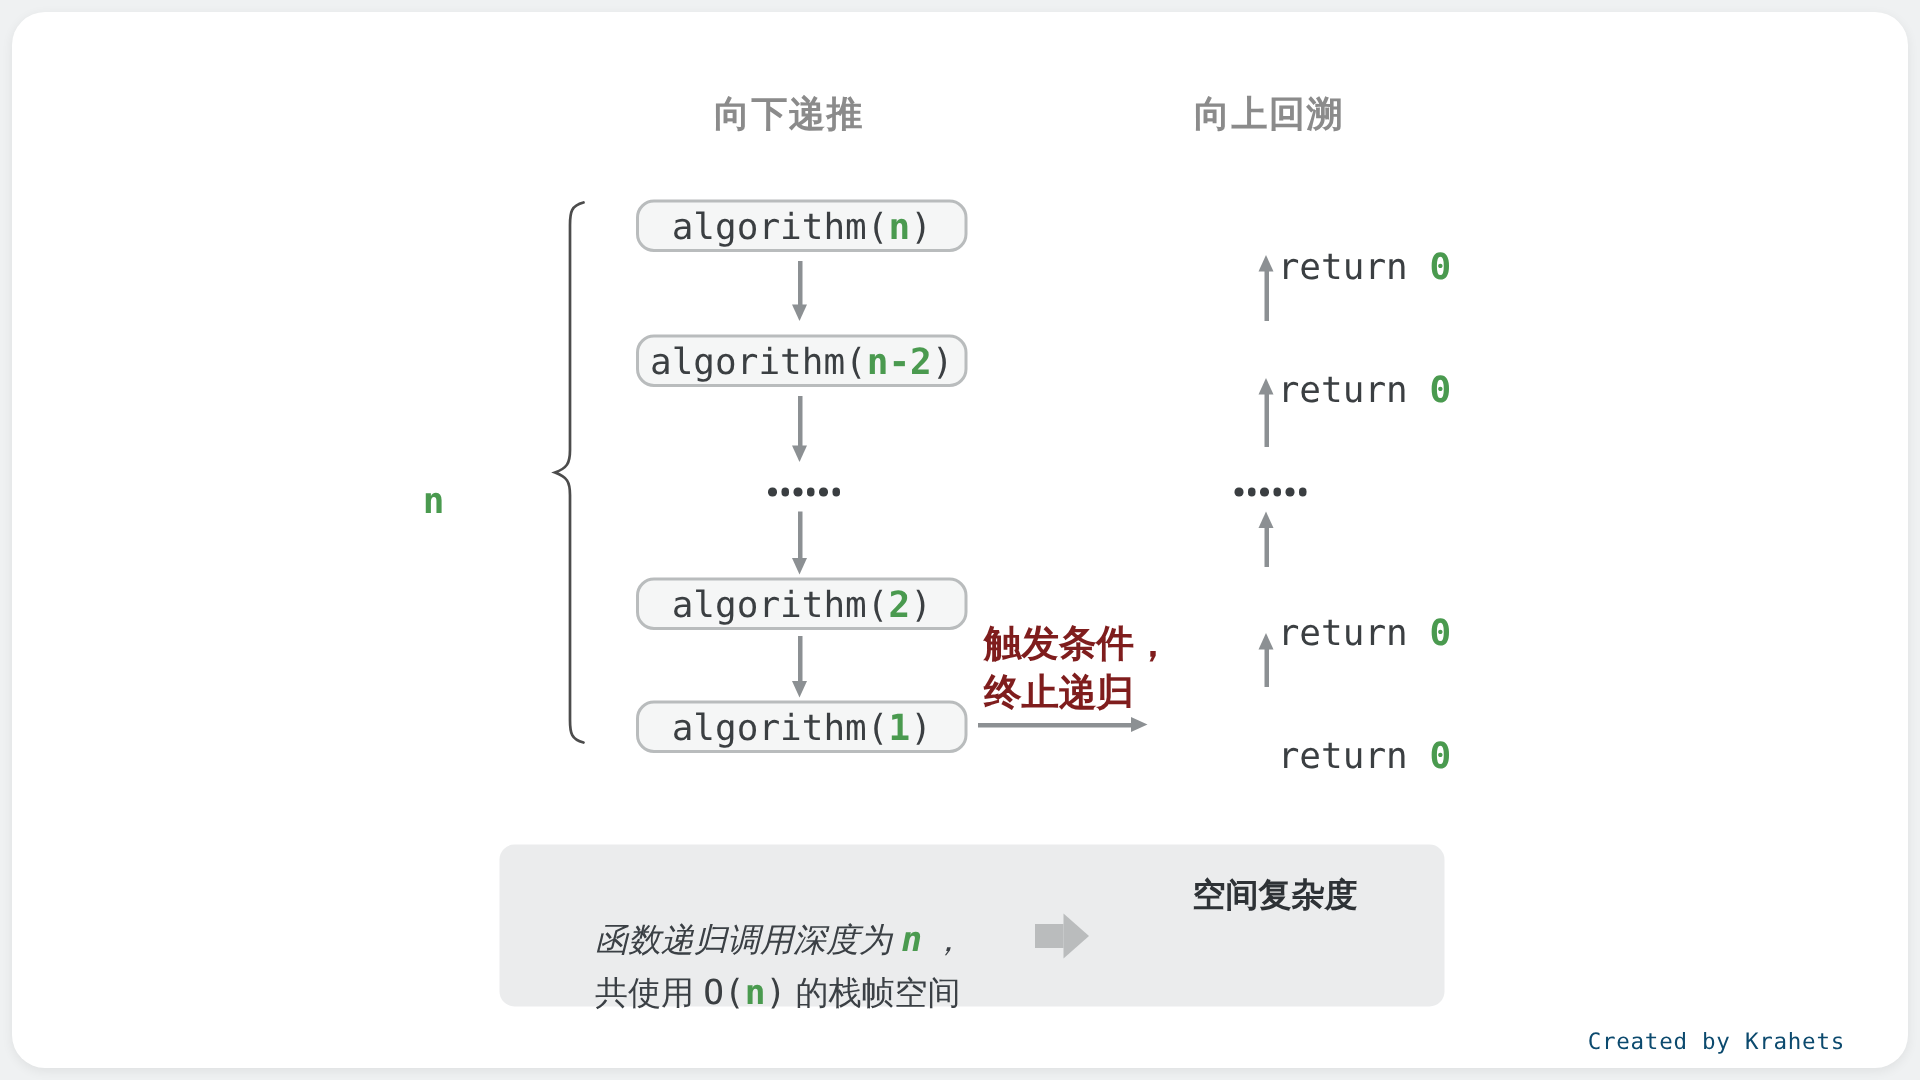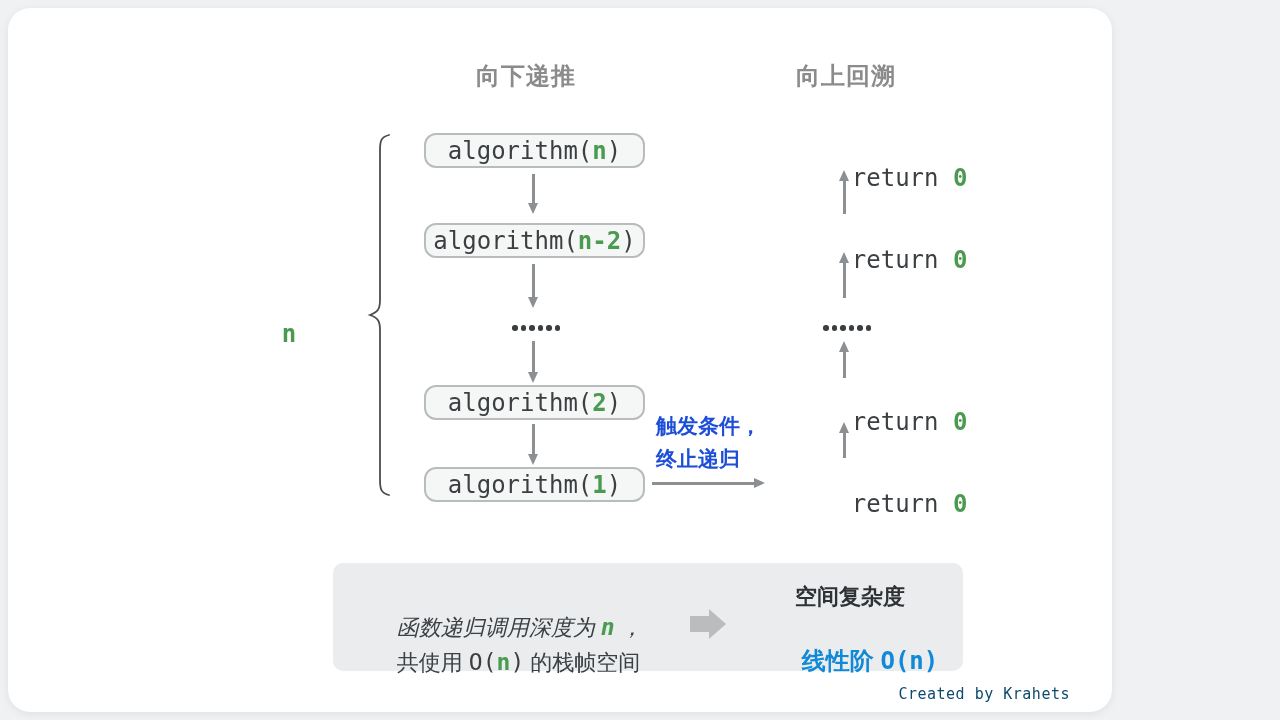--- a/index.html
+++ b/index.html
@@ -9,21 +9,21 @@
     --hdr:#8b8b8b;
     --dark:#35393c;
     --boxborder:#b9bcbd;
     --boxbg:#f5f6f6;
     --sumbg:#ebeced;
   }
   *{margin:0;padding:0;box-sizing:border-box;}
   html,body{width:1280px;height:720px;}
   body{font-family:"Liberation Sans",sans-serif;background:#eff1f2;position:relative;overflow:hidden;}
   .card{
-    position:absolute;left:8px;top:8px;width:1104px;height:704px;
+    position:absolute;left:8px;top:8px;width:1264px;height:704px;
     background:#ffffff;border-radius:22px;
     box-shadow:0 2px 8px rgba(0,0,0,0.07);
   }
   .abs{position:absolute;}
   .hdr{
     font-size:24px;font-weight:700;color:var(--hdr);
     width:200px;text-align:center;letter-spacing:1px;
   }
   .code{font-family:"DejaVu Sans Mono","Liberation Mono",monospace;}
   .green{color:var(--green);font-weight:700;}
@@ -52,21 +52,21 @@
   .arrow-right{height:3px;background:var(--arrow);}
   .arrow-right::after{
     content:"";position:absolute;right:-10px;top:-4px;
     border-top:5.5px solid transparent;border-bottom:5.5px solid transparent;
     border-left:11px solid var(--arrow);
   }
   .dots{display:flex;gap:3px;align-items:center;}
   .dots i{width:5.5px;height:5.5px;border-radius:50%;background:#3a3e41;}
   .depth-label{font-size:24px;color:#2f3337;width:150px;text-align:center;}
   .depth-value{font-size:24px;width:150px;text-align:center;}
-  .basecase{font-size:21px;font-weight:700;color:#1d4ed8;white-space:nowrap;}
+  .basecase{font-size:25px;font-weight:700;color:#7f1d1d;white-space:nowrap;}
   .summary{
     left:325px;top:555px;width:630px;height:108px;
     background:var(--sumbg);border-radius:10px;
   }
   .sum-line{font-size:22px;color:#3b4045;white-space:pre;height:28px;line-height:28px;}
   .sum-line .code{font-size:23px;}
   .sum-title{font-size:22px;font-weight:700;color:#2e3236;width:200px;text-align:center;}
   .sum-result{font-size:24px;font-weight:700;color:var(--blue);width:240px;text-align:center;white-space:pre;}
   .sum-result .code{font-size:24px;}
   .imp-stem{left:682px;top:608px;width:19px;height:16px;background:#babcbd;}
@@ -154,20 +154,17 @@
   <div class="abs summary">
     <div class="abs sum-line" style="left:27px;top:22px;font-style:italic;">
       <span>函数递归调用深度为 </span><span class="code green">n</span><span> ，</span>
     </div>
     <div class="abs sum-line" style="left:27px;top:57px;">
       <span>共使用 </span><span class="code" style="color:#3b3f42;font-weight:500;">O(</span><span class="code green">n</span><span class="code" style="color:#3b3f42;font-weight:500;">)</span><span> 的栈帧空间</span>
     </div>
     <div class="abs imp-stem" style="left:357px;top:53px;width:19px;height:16px;"></div>
     <div class="abs imp-head" style="left:376px;top:46px;"></div>
     <div class="abs sum-title" style="left:417px;top:19px;">空间复杂度</div>
-    <div class="abs sum-result" style="left:397px;top:54px;">
-      <span>线性阶 </span><span class="code">O(n)</span>
-    </div>
   </div>
 
   <div class="abs credit">Created by Krahets</div>
 
 </div>
 
 </body></html>

